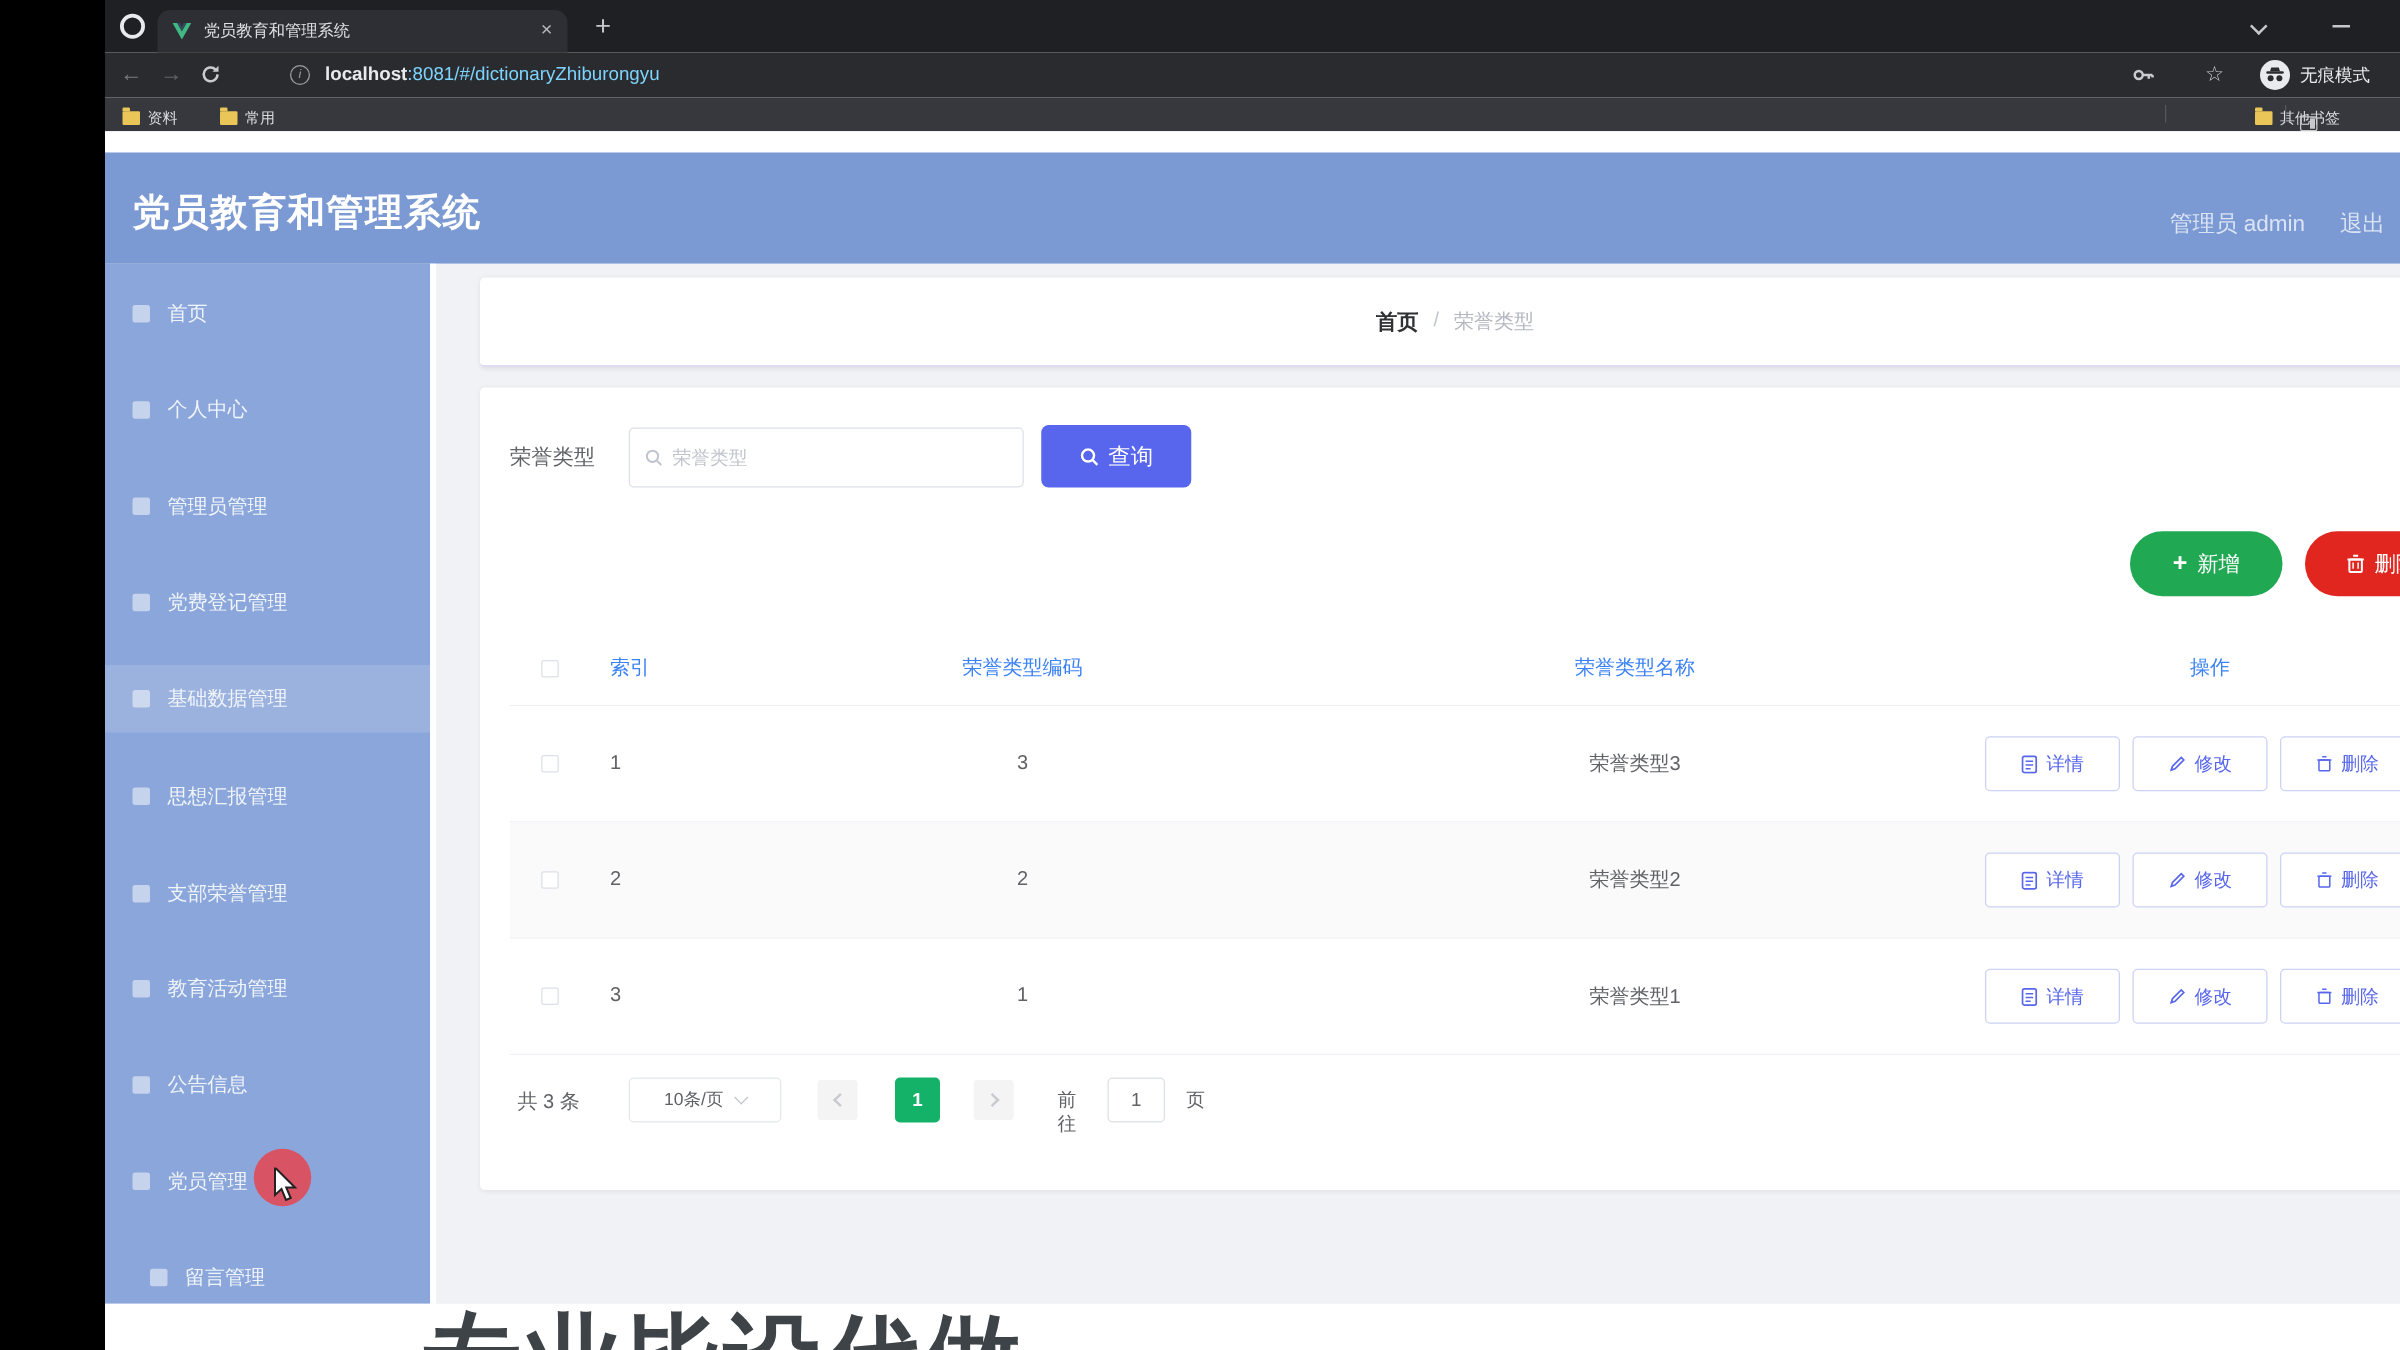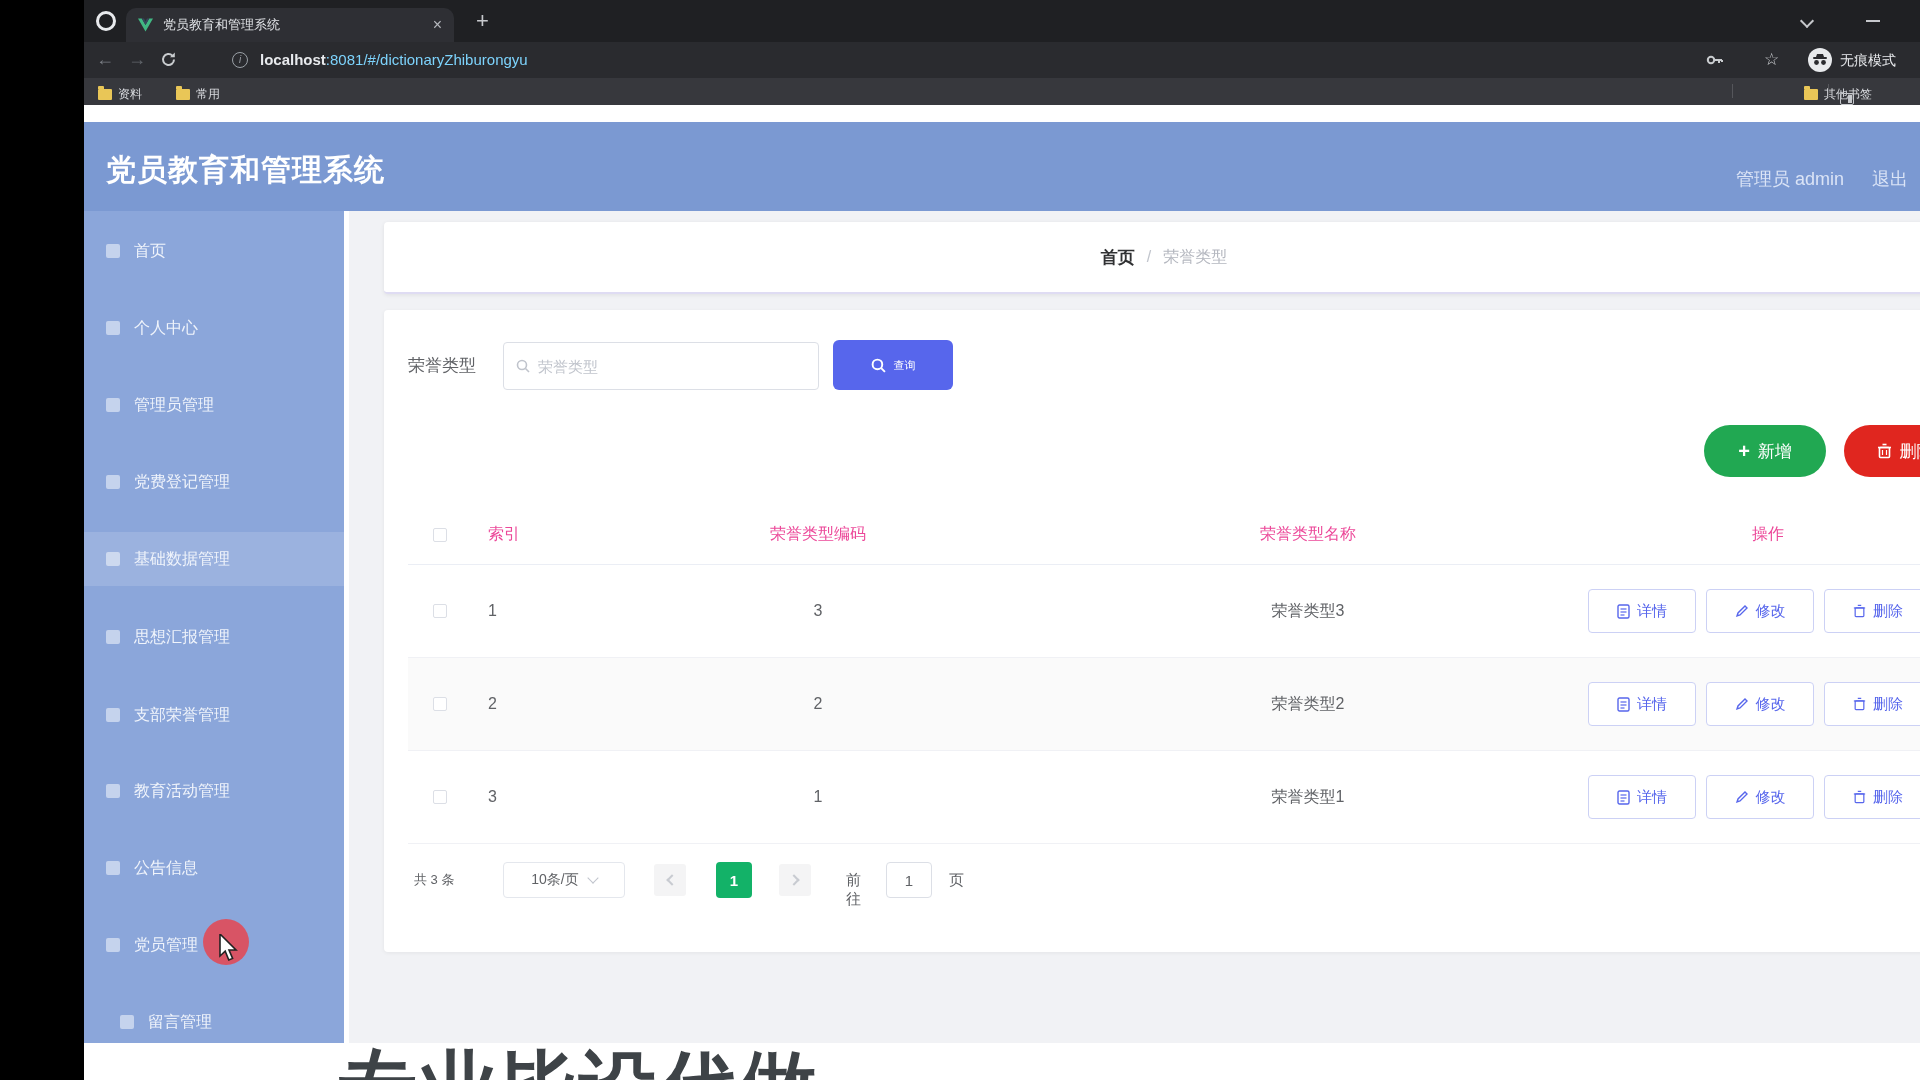--- a/index.html
+++ b/index.html
@@ -54,42 +54,42 @@
   .crumb-home { color:#303133; font-size:17px; font-weight:bold; }
   .crumb-sep { color:#c0c4cc; font-size:16px; }
   .crumb-cur { color:#b4b7bf; font-size:16px; }
 
   .content-card { position:absolute; left:300px; top:310px; width:1560px; height:642px; background:#ffffff; border-radius:4px; box-shadow:0 1px 4px rgba(0,0,0,.06); }
 
   .search-label { position:absolute; left:324px; top:354px; color:#606266; font-size:17px; }
   .search-input { position:absolute; left:419px; top:342px; width:316px; height:48px; background:#fff; border:1px solid #dcdfe6; border-radius:4px; display:flex; align-items:center; padding:0 12px; gap:8px; }
   .search-input input { border:none; outline:none; flex:1; font-size:15px; color:#606266; font-family:inherit; background:transparent; }
   .search-input input::placeholder { color:#c0c4cc; }
-  .btn-query { position:absolute; left:749px; top:340px; width:120px; height:50px; background:#5766ec; border:none; border-radius:6px; color:#fff; font-size:11px; display:flex; align-items:center; justify-content:center; gap:8px; font-family:inherit; }
+  .btn-query { position:absolute; left:749px; top:340px; width:120px; height:50px; background:#5766ec; border:none; border-radius:6px; color:#fff; font-size:18px; display:flex; align-items:center; justify-content:center; gap:8px; font-family:inherit; }
 
   .btn-add { position:absolute; left:1620px; top:425px; width:122px; height:52px; background:#21a852; border:none; border-radius:26px; color:#fff; font-size:17px; display:flex; align-items:center; justify-content:center; gap:8px; font-family:inherit; }
   .btn-add .plus { font-size:20px; font-weight:bold; }
   .btn-del { position:absolute; left:1760px; top:425px; width:122px; height:52px; background:#e0261f; border:none; border-radius:26px; color:#fff; font-size:17px; display:flex; align-items:center; justify-content:center; gap:8px; font-family:inherit; }
 
   .table { position:absolute; left:324px; top:505px; width:1540px; }
   .t-row { display:flex; align-items:center; height:93px; border-bottom:1px solid #f0f1f5; background:#fff; }
   .t-row.head { height:60px; border-bottom:1px solid #ebeef5; }
   .t-row.striped { background:#fafafa; }
   .col-cb { width:64px; display:flex; justify-content:center; }
   .col-idx { width:136px; padding-left:16px; }
   .col-code { width:420px; text-align:center; }
   .col-name { width:560px; text-align:center; }
   .col-ops { width:360px; display:flex; gap:10px; }
-  .th { color:#ec4899; font-size:16px; }
+  .th { color:#3b82f6; font-size:16px; }
   .td { color:#606266; font-size:16px; }
   .cb { width:14px; height:14px; border:1px solid #dcdfe6; border-radius:2px; background:#fff; }
   .op-btn { width:108px; height:44px; background:#fff; border:1px solid #ccd1f5; border-radius:4px; color:#5766ec; font-size:15px; display:flex; align-items:center; justify-content:center; gap:7px; font-family:inherit; flex:none; }
 
   .pag { position:absolute; left:324px; top:862px; height:36px; display:flex; align-items:center; }
-  .pag-total { color:#606266; font-size:13px; position:absolute; left:6px; top:9px; white-space:nowrap;text-align:right; }
+  .pag-total { color:#606266; font-size:16px; position:absolute; left:6px; top:9px; white-space:nowrap;text-align:right; }
   .pag-select { position:absolute; left:95px; top:0; width:122px; height:36px; border:1px solid #e4e7ed; border-radius:4px; background:#fff; color:#606266; font-size:14px; display:flex; align-items:center; justify-content:center; gap:10px; }
   .sel-arrow { width:8px; height:8px; border-right:1.5px solid #c0c4cc; border-bottom:1.5px solid #c0c4cc; transform:rotate(45deg); margin-top:-4px; }
   .pg-btn { position:absolute; top:2px; width:32px; height:32px; background:#f4f4f5; border-radius:3px; display:flex; align-items:center; justify-content:center; }
   .arrow-l { width:8px; height:8px; border-left:2px solid #c8cbd1; border-bottom:2px solid #c8cbd1; transform:rotate(45deg); margin-left:3px; }
   .arrow-r { width:8px; height:8px; border-right:2px solid #c8cbd1; border-top:2px solid #c8cbd1; transform:rotate(45deg); margin-right:3px; }
   .pg-active { position:absolute; left:308px; top:0; width:36px; height:36px; background:#13b268; border-radius:4px; color:#fff; font-size:15px; font-weight:bold; display:flex; align-items:center; justify-content:center; }
   .pag-goto { position:absolute; left:438px; top:9px; color:#606266; font-size:15px; }
   .pag-input { position:absolute; left:478px; top:0; width:46px; height:36px; border:1px solid #dcdfe6; border-radius:4px; text-align:center; font-size:15px; color:#606266; font-family:inherit; }
   .pag-unit { position:absolute; left:541px; top:9px; color:#606266; font-size:15px; }
 

